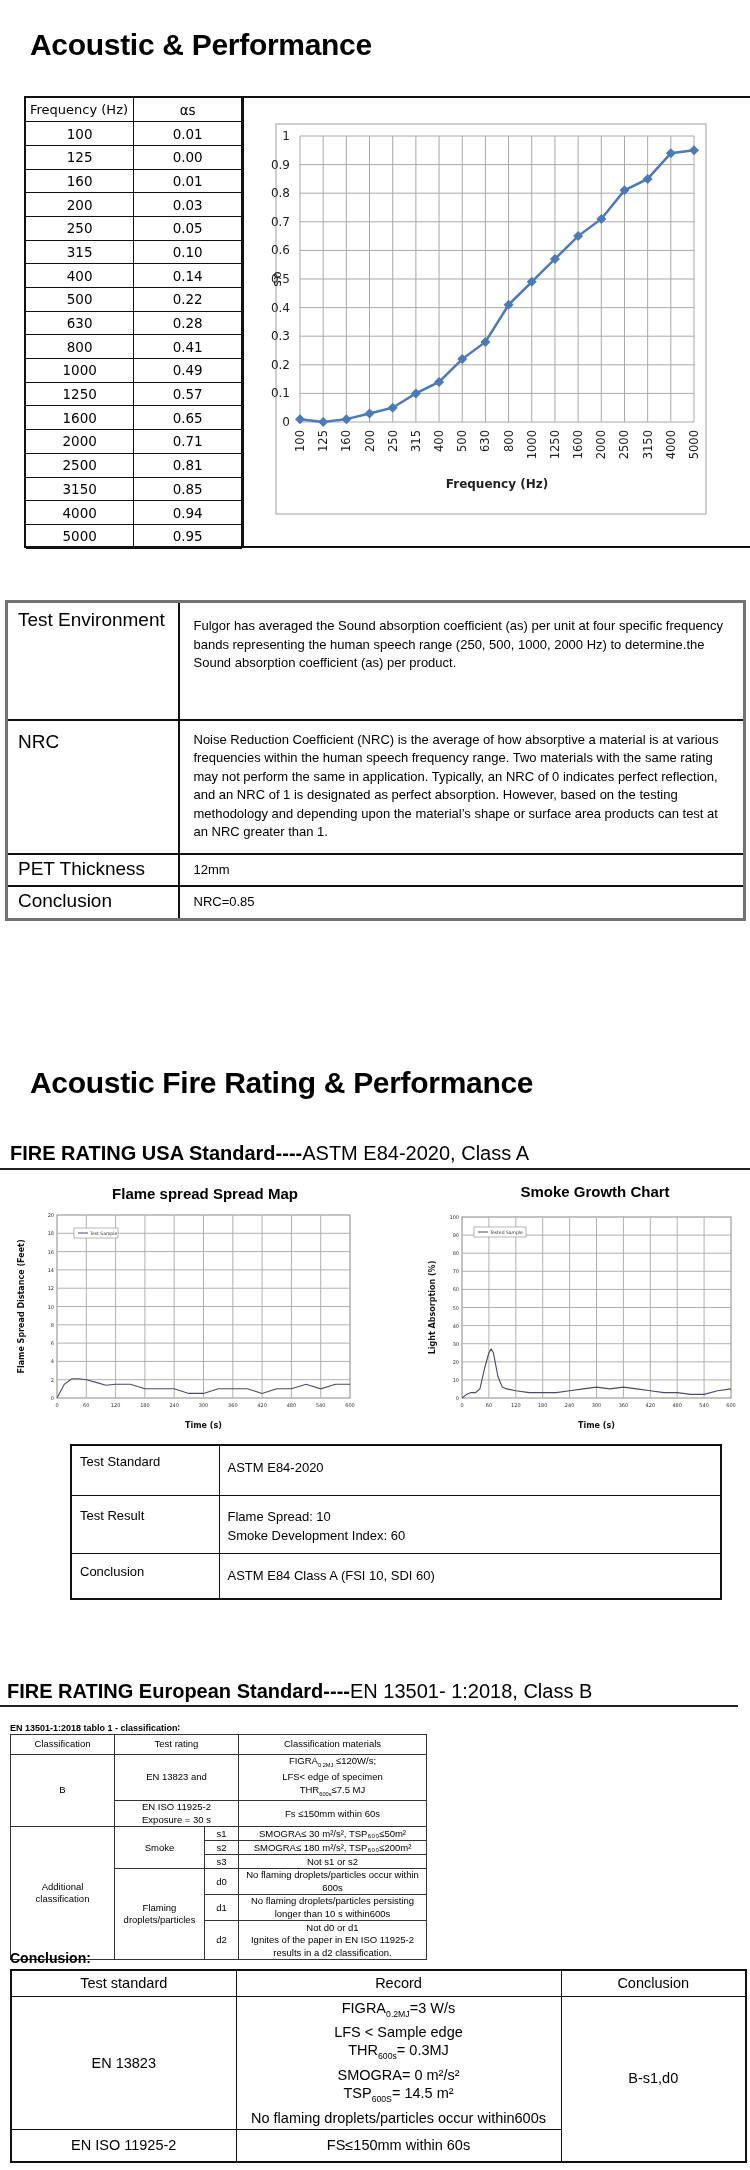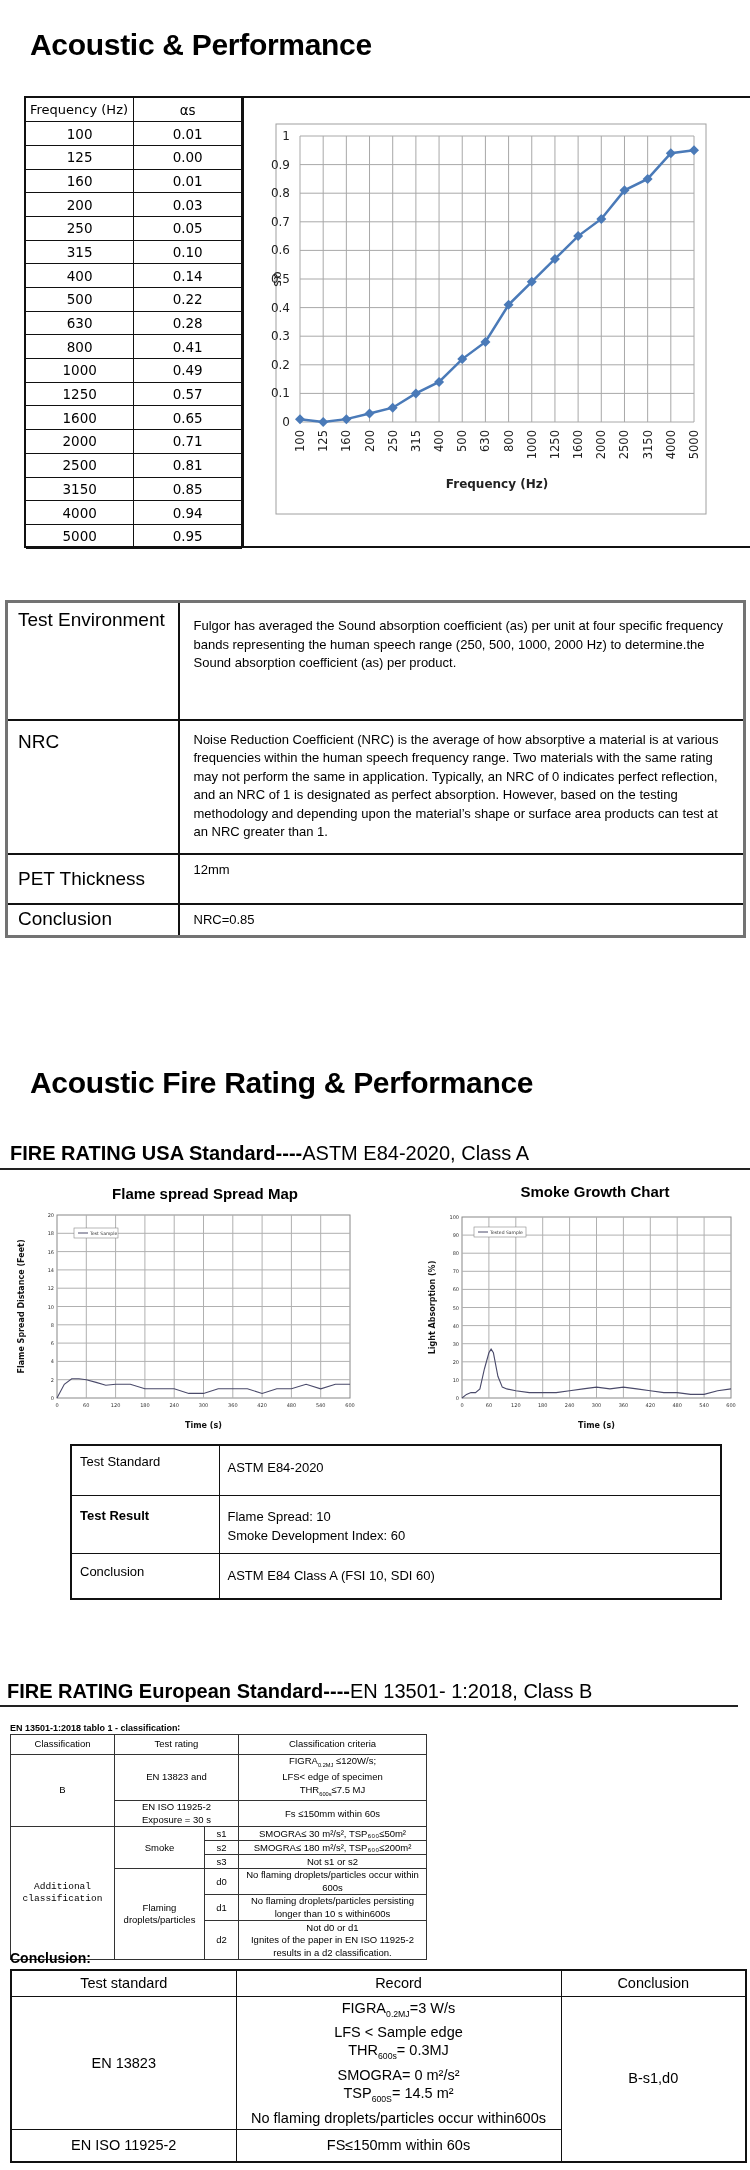--- a/index.html
+++ b/index.html
@@ -222,21 +222,21 @@
   <tbody>
       <tr style="height:118px;">
     <td class="lbl">Test Environment</td>
     <td class="val" style="padding-top:14px;">Fulgor has averaged the Sound absorption coefficient (as) per unit at four specific frequency bands representing the human speech range (250, 500, 1000, 2000 Hz) to determine.the Sound absorption coefficient (as) per product.</td>
   </tr>
   <tr style="height:134px;">
     <td class="lbl" style="padding-top:10px;">NRC</td>
     <td class="val">Noise Reduction Coefficient (NRC) is the average of how absorptive a material is at various frequencies within the human speech frequency range. Two materials with the same rating may not perform the same in application. Typically, an NRC of 0 indicates perfect reflection, and an NRC of 1 is designated as perfect absorption. However, based on the testing methodology and depending upon the material’s shape or surface area products can test at an NRC greater than 1.</td>
   </tr>
   <tr style="height:30px;">
-    <td class="lbl" style="padding:13px 10px;">PET Thickness</td>
+    <td class="lbl" style="padding:3px 10px;">PET Thickness</td>
     <td class="val" style="padding:6px 14px;">12mm</td>
   </tr>
   <tr style="height:30px;">
     <td class="lbl" style="padding:3px 10px;">Conclusion</td>
     <td class="val" style="padding:6px 14px;">NRC=0.85</td>
   </tr>
 </tbody>
   </table>
 
 <div class="abs h1" style="left:30px; top:1066px;">Acoustic Fire Rating &amp; Performance</div>
@@ -350,21 +350,21 @@
 
 <table id="astm-table" class="abs doc">
   <tbody>
       <tr style="height:50px;">
     <td class="lbl" style="padding-top:6px;">Test Standard</td>
     <td style="padding-top:12px;">
           <div>ASTM E84-2020</div>
         </td>
   </tr>
   <tr style="height:57px;">
-    <td class="lbl" style="padding-top:10px;font-weight:bold;">Test Result</td>
+    <td class="lbl" style="padding-top:10px;">Test Result</td>
     <td style="padding-top:11px;">
       <div>Flame Spread: 10</div>
       <div>Smoke Development Index: 60</div>
     </td>
   </tr>
   <tr style="height:46px;">
     <td class="lbl" style="padding-top:8px;">Conclusion</td>
     <td style="padding-top:12px;">
           <div>ASTM E84 Class A (FSI 10, SDI 60)</div>
         </td>
@@ -383,40 +383,40 @@
   <colgroup>
       <col style="width:104px">
       <col style="width:90px">
       <col style="width:34px">
       <col>
     </colgroup>
   <tbody>
       <tr style="height:20px;">
     <td>Classification</td>
     <td colspan="2">Test rating</td>
-    <td>Classification criteria</td>
+    <td>Classification materials</td>
   </tr>
   <tr style="height:39px;">
     <td rowspan="2">B</td>
     <td colspan="2">EN 13823 and</td>
     <td>
       <div><span>FIGRA</span><sub>0.2MJ</sub><span> ≤120W/s;</span></div>
       <div>LFS&lt; edge of specimen</div>
       <div><span>THR</span><sub>600s</sub><span>≤7.5 MJ</span></div>
     </td>
   </tr>
   <tr style="height:24px;">
     <td colspan="2">
       <div>EN ISO 11925-2</div>
       <div>Exposure = 30 s</div>
     </td>
     <td>Fs ≤150mm within 60s</td>
   </tr>
   <tr style="height:14px;">
-    <td rowspan="6" style="padding:0 8px;font-family:Liberation Mono, monospace;">Additional classification</td>
+    <td rowspan="6" style="padding:0 8px;">Additional classification</td>
     <td rowspan="3">Smoke</td>
     <td>s1</td>
     <td>SMOGRA≤ 30 m²/s², TSP₆₀₀≤50m²</td>
   </tr>
   <tr style="height:14px;">
     <td>s2</td>
     <td>SMOGRA≤ 180 m²/s², TSP₆₀₀≤200m²</td>
   </tr>
   <tr style="height:14px;">
     <td>s3</td>

